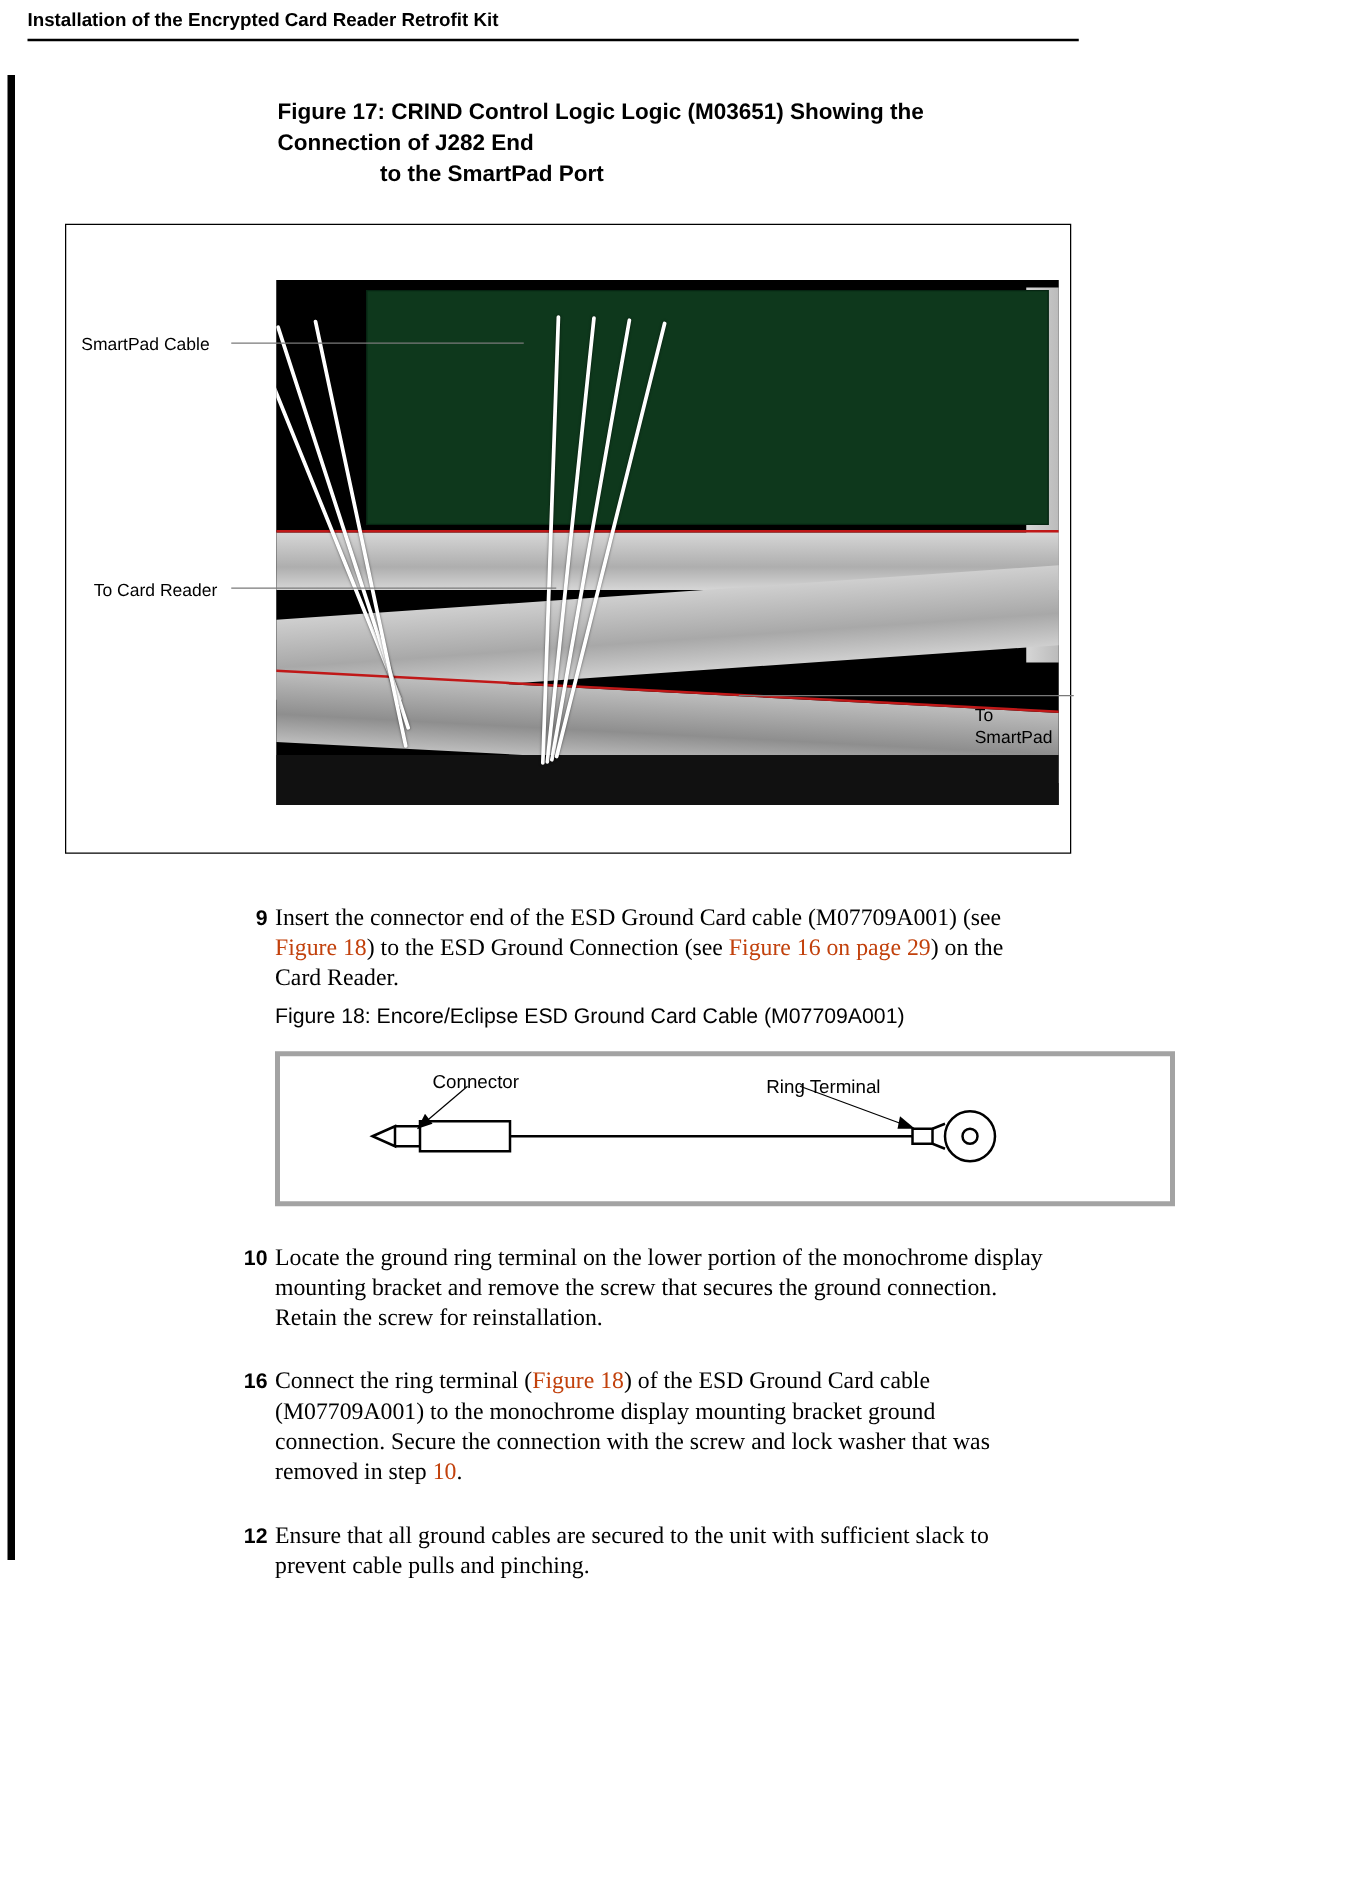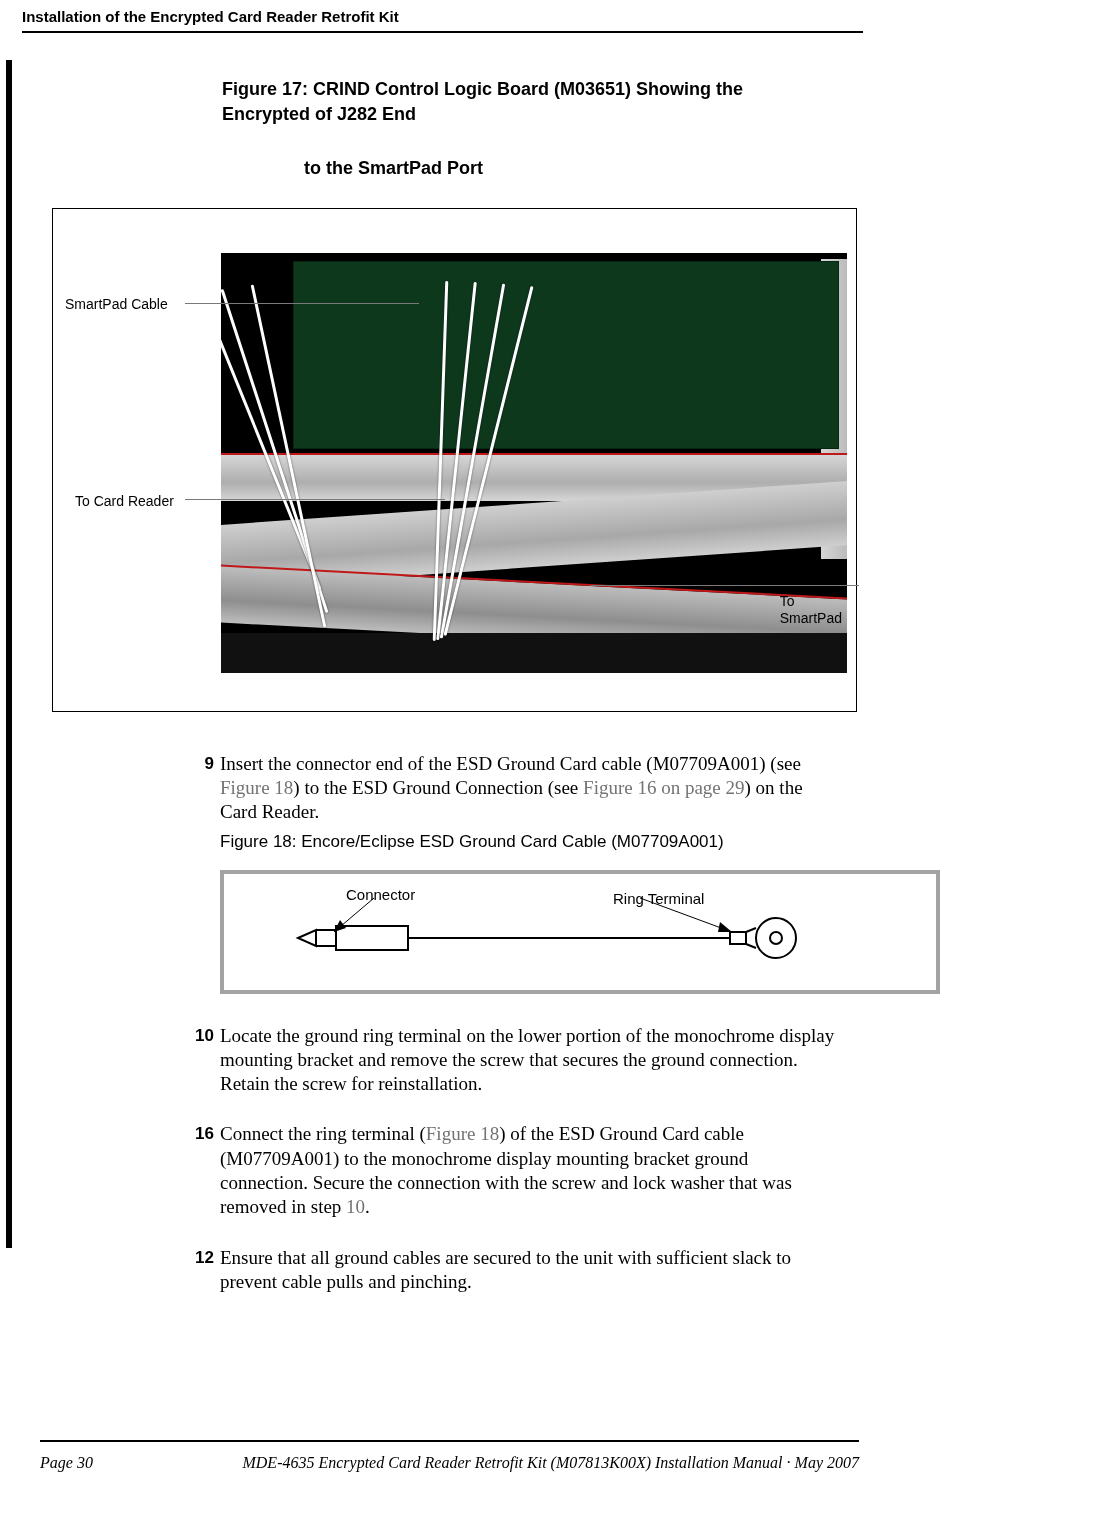--- a/index.html
+++ b/index.html
@@ -42,21 +42,20 @@
     font-family: Arial, Helvetica, sans-serif;
     font-weight: bold;
     font-size: 18px;
     margin-top: 44px;
     line-height: 1.4;
     padding-left: 2px;
     padding-right: 40px;
   }
   .fig17-caption .indent {
     margin-left: 82px;
-    margin-top: 29px;
   }
   .fig17-box {
     margin-top: 26px;
     margin-left: -168px;
     margin-right: -22px;
     border: 1px solid #000;
     height: 504px;
     position: relative;
     box-sizing: border-box;
   }
@@ -199,21 +198,21 @@
     text-align: right;
     padding-right: 6px;
     padding-top: 1px;
     flex: 0 0 auto;
     margin-left: -36px;
   }
   .step .body {
     flex: 1 1 auto;
   }
   .link {
-    color: #737373;
+    color: #c2410c;
     text-align: center;
   }
   .fig18-caption {
     font-family: Arial, Helvetica, sans-serif;
     font-weight: normal;
     font-size: 17px;
     margin-top: 7px;
   }
   .fig18-box {
     margin-top: 18px;
@@ -263,21 +262,21 @@
 </style>
 </head>
 <body>
 
 <div class="page">
   <div class="header">Installation of the Encrypted Card Reader Retrofit Kit</div>
   <div class="left-sidebar-block"></div>
 
   <div class="content">
     <div class="fig17-caption">
-      <div>Figure 17: CRIND Control Logic Board (M03651) Showing the Encrypted of J282 End</div>
+      <div>Figure 17: CRIND Control Logic Logic (M03651) Showing the Connection of J282 End</div>
       <div class="indent">to the SmartPad Port</div>
     </div>
 
     <div class="fig17-box">
       <div class="photo">
         <div class="ribbon4"></div>
         <div class="board-green"></div>
         <div class="ribbon1"></div>
         <div class="ribbon2"></div>
         <div class="ribbon3"></div>
@@ -355,17 +354,13 @@
         </div>
       </div>
 
       <div class="step">
         <div class="num">12</div>
         <div class="body">Ensure that all ground cables are secured to the unit with sufficient slack to prevent cable pulls and pinching.</div>
       </div>
     </div>
   </div>
 
-  <div class="footer">
-    <div class="page-num">Page 30</div>
-    <div>MDE-4635 Encrypted Card Reader Retrofit Kit (M07813K00X) Installation Manual · May 2007</div>
-  </div>
 </div>
 
 </body></html>

